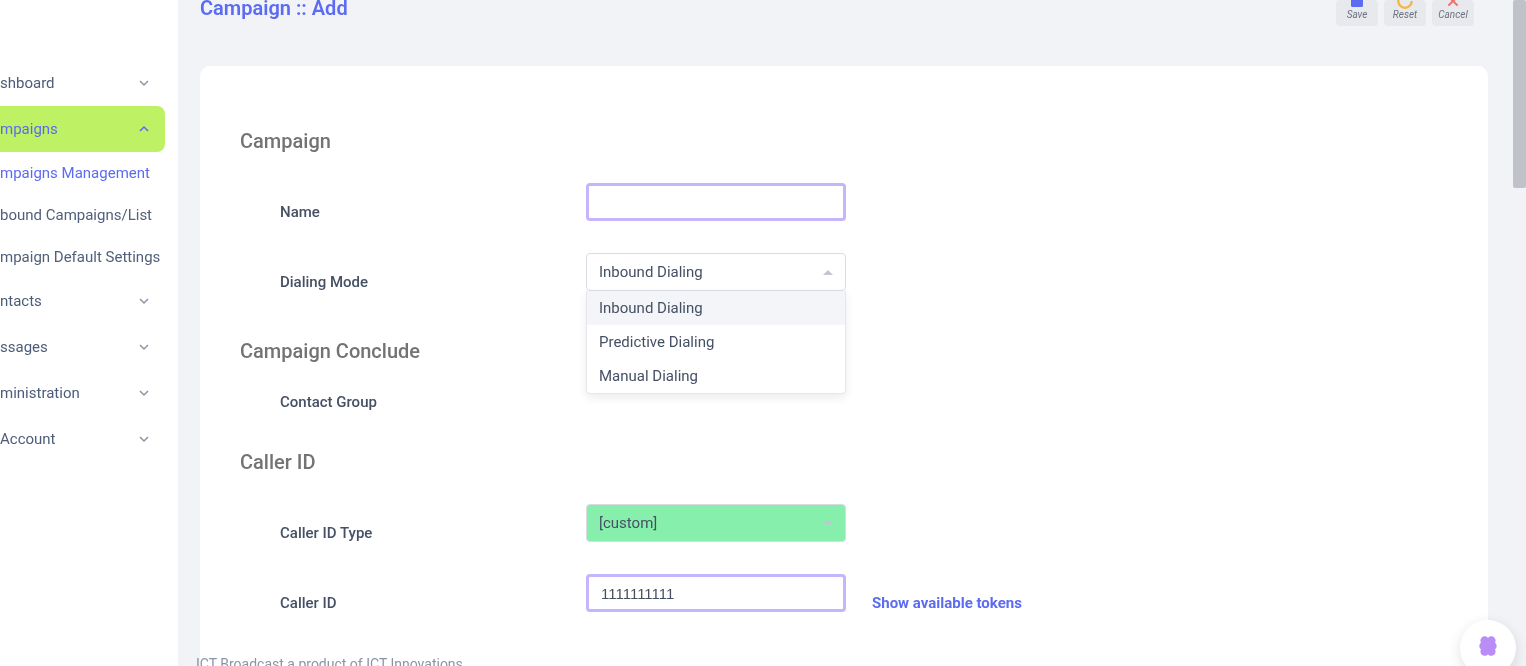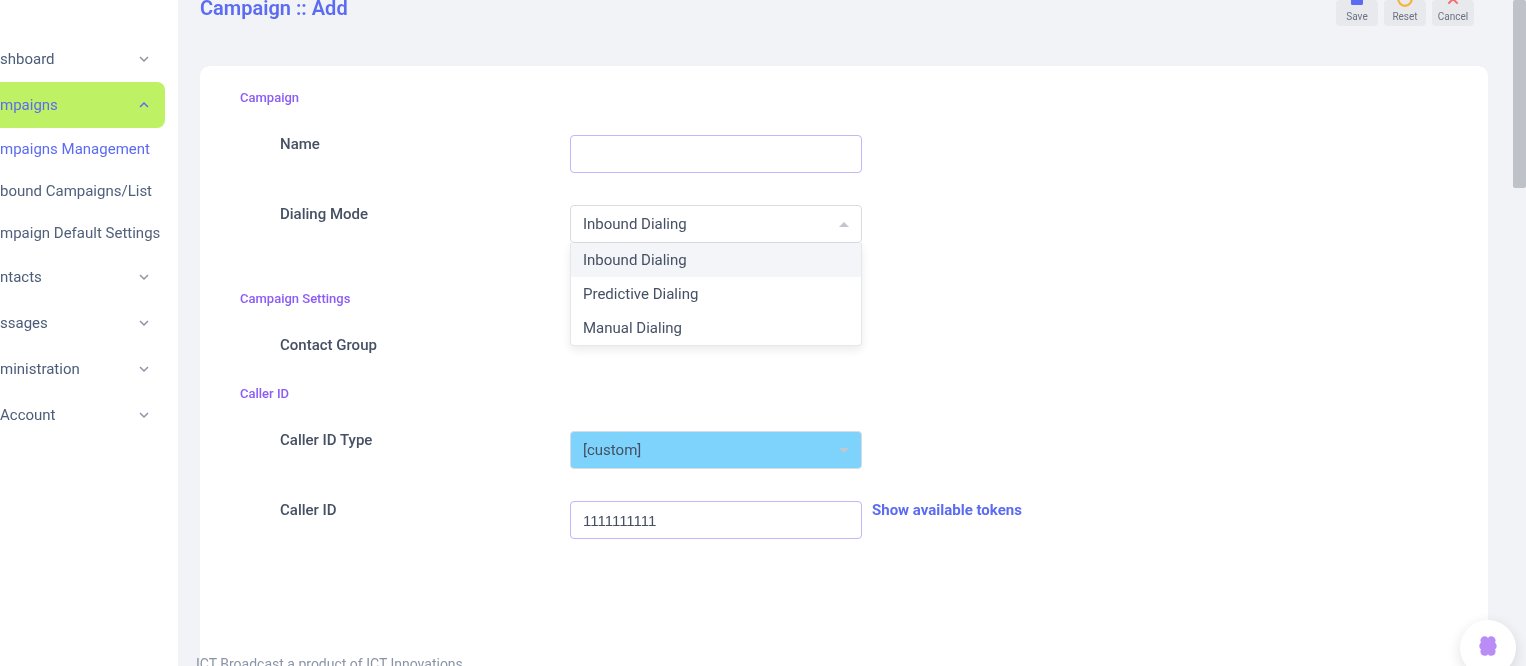--- a/index.html
+++ b/index.html
@@ -16,21 +16,21 @@
   }
 
   
   .sidebar {
     position: absolute;
     left: 0;
     top: 0;
     width: 165px;
     height: 666px;
     background: #fff;
-    padding-top: 36px;
+    padding-top: 60px;
   }
   .side-item {
     display: flex;
     align-items: center;
     justify-content: space-between;
     padding: 14px 16px 14px 0;
     color: #4b5d78;
     font-size: 15px;
     cursor: pointer;
     border-radius: 0 8px 8px 0;
@@ -92,23 +92,24 @@
   }
   .hdr-actions { display: flex; gap: 6px; }
   .hdr-btn {
     width: 42px;
     height: 26px;
     background: #e7e9ed;
     border-radius: 4px;
     display: flex;
     flex-direction: column;
     align-items: center;
-    justify-content: space-between;
+    justify-content: center;
     padding-bottom: 4px;
     cursor: pointer;
+    font-style: italic;
   }
   .hdr-btn .icon {
     position: relative;
     top: -10px;
     width: 18px; height: 18px;
     display: flex; align-items: center; justify-content: center;
   }
   .hdr-btn .lbl {
     font-size: 10px;
     color: #6b7280;
@@ -122,71 +123,73 @@
     left: 22px;
     top: 66px;
     right: 38px;
     background: #fff;
     border-radius: 10px;
     padding: 24px 40px 40px 40px;
     min-height: 800px;
   }
 
   .section-title {
-    color: #8b5cf6;
-    font-size: 13px;
+    color: #737373;
+    font-size: 20px;
     font-weight: 500;
     margin-bottom: 30px;
+    margin-top: 39px;
   }
 
   .form-row {
     display: flex;
-    align-items: flex-start;
+    align-items: flex-end;
     margin-bottom: 32px;
+    gap: 16px;
   }
   .form-row .label {
     width: 330px;
     padding-left: 40px;
     color: #455064;
     font-size: 15px;
     font-weight: 500;
   }
   .form-row .field {
-    width: 292px;
+    width: 260px;
     position: relative;
   }
   .form-row .after-field {
     margin-left: 10px;
     white-space: nowrap;
   }
 
   .text-input {
     width: 100%;
     height: 38px;
-    border: 1px solid #c4b5fd;
+    border: 3px solid #c4b5fd;
     border-radius: 4px;
     padding: 0 12px;
     font-size: 15px;
     color: #455064;
     background: #fff;
   }
 
   .select-box {
     width: 100%;
     height: 38px;
     border: 1px solid #d8dbe2;
     border-radius: 4px;
     padding: 0 12px;
     display: flex;
     align-items: center;
     justify-content: space-between;
     color: #455064;
     font-size: 15px;
     cursor: pointer;
-    background: #7dd3fc;
+    background: #86efac;
   }
   .select-box.open { background: #fff; }
   .select-caret {
     width: 0; height: 0;
     border-left: 5px solid transparent;
     border-right: 5px solid transparent;
     border-top: 5px solid #c1c6cf;
   }
   .select-caret.up {
     border-top: none;
@@ -354,21 +357,21 @@
           <span class="select-caret up"></span>
         </div>
         <div class="dropdown-list">
           <div class="dropdown-item highlight">Inbound Dialing</div>
           <div class="dropdown-item">Predictive Dialing</div>
           <div class="dropdown-item">Manual Dialing</div>
         </div>
       </div>
     </div>
 
-    <div class="section-title">Campaign Settings</div>
+    <div class="section-title">Campaign Conclude</div>
 
     <div class="form-row">
       <div class="label">Contact Group</div>
       <div class="field"></div>
     </div>
 
 
     <div class="section-title">Caller ID</div>
 
     <div class="form-row">

